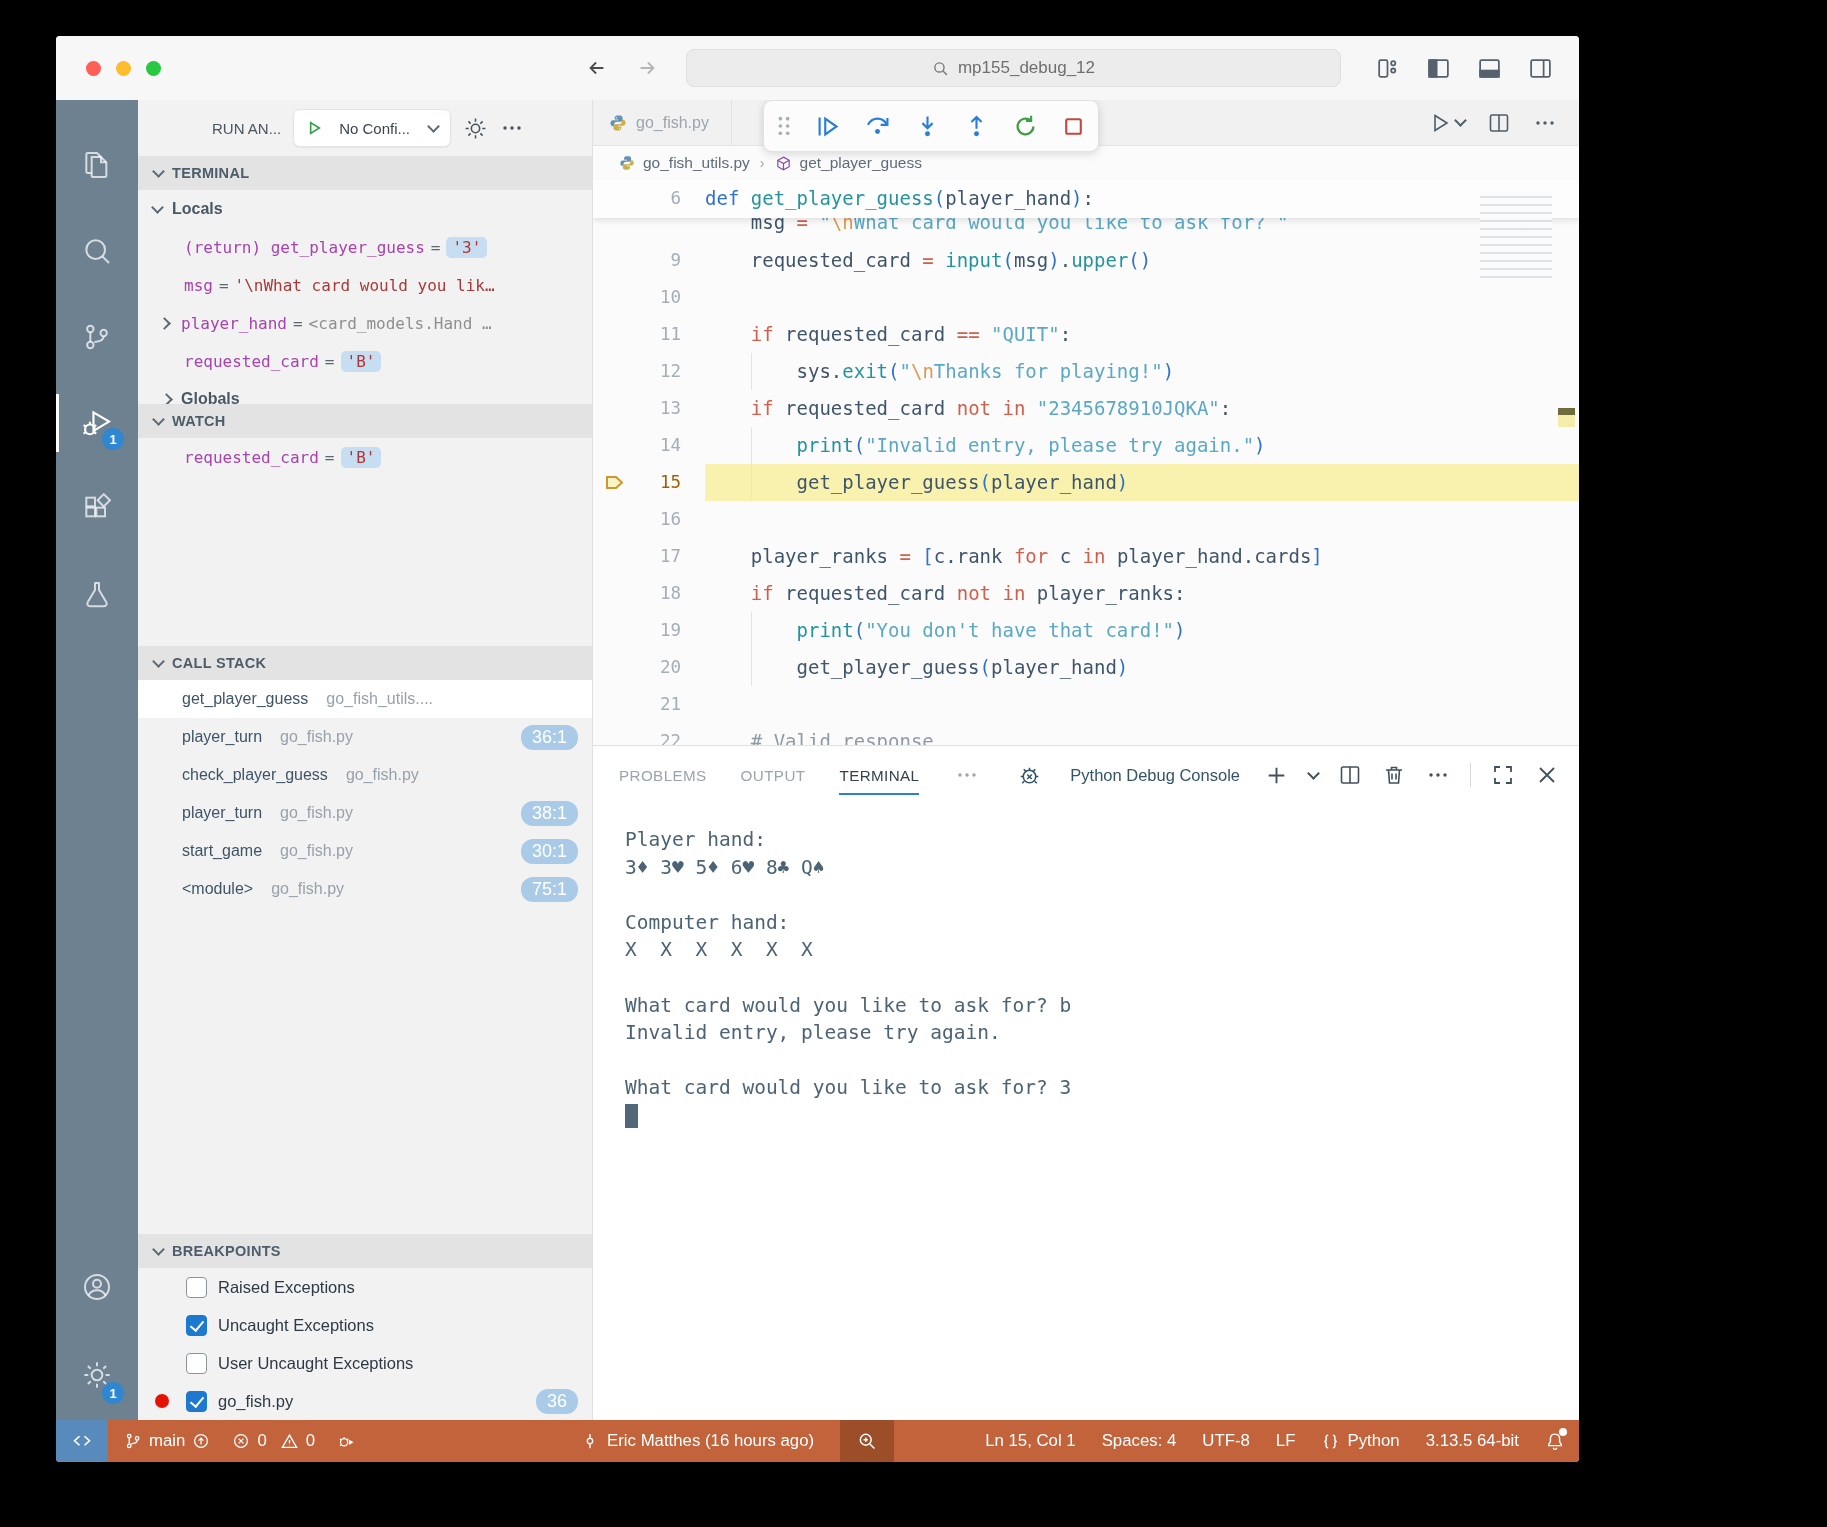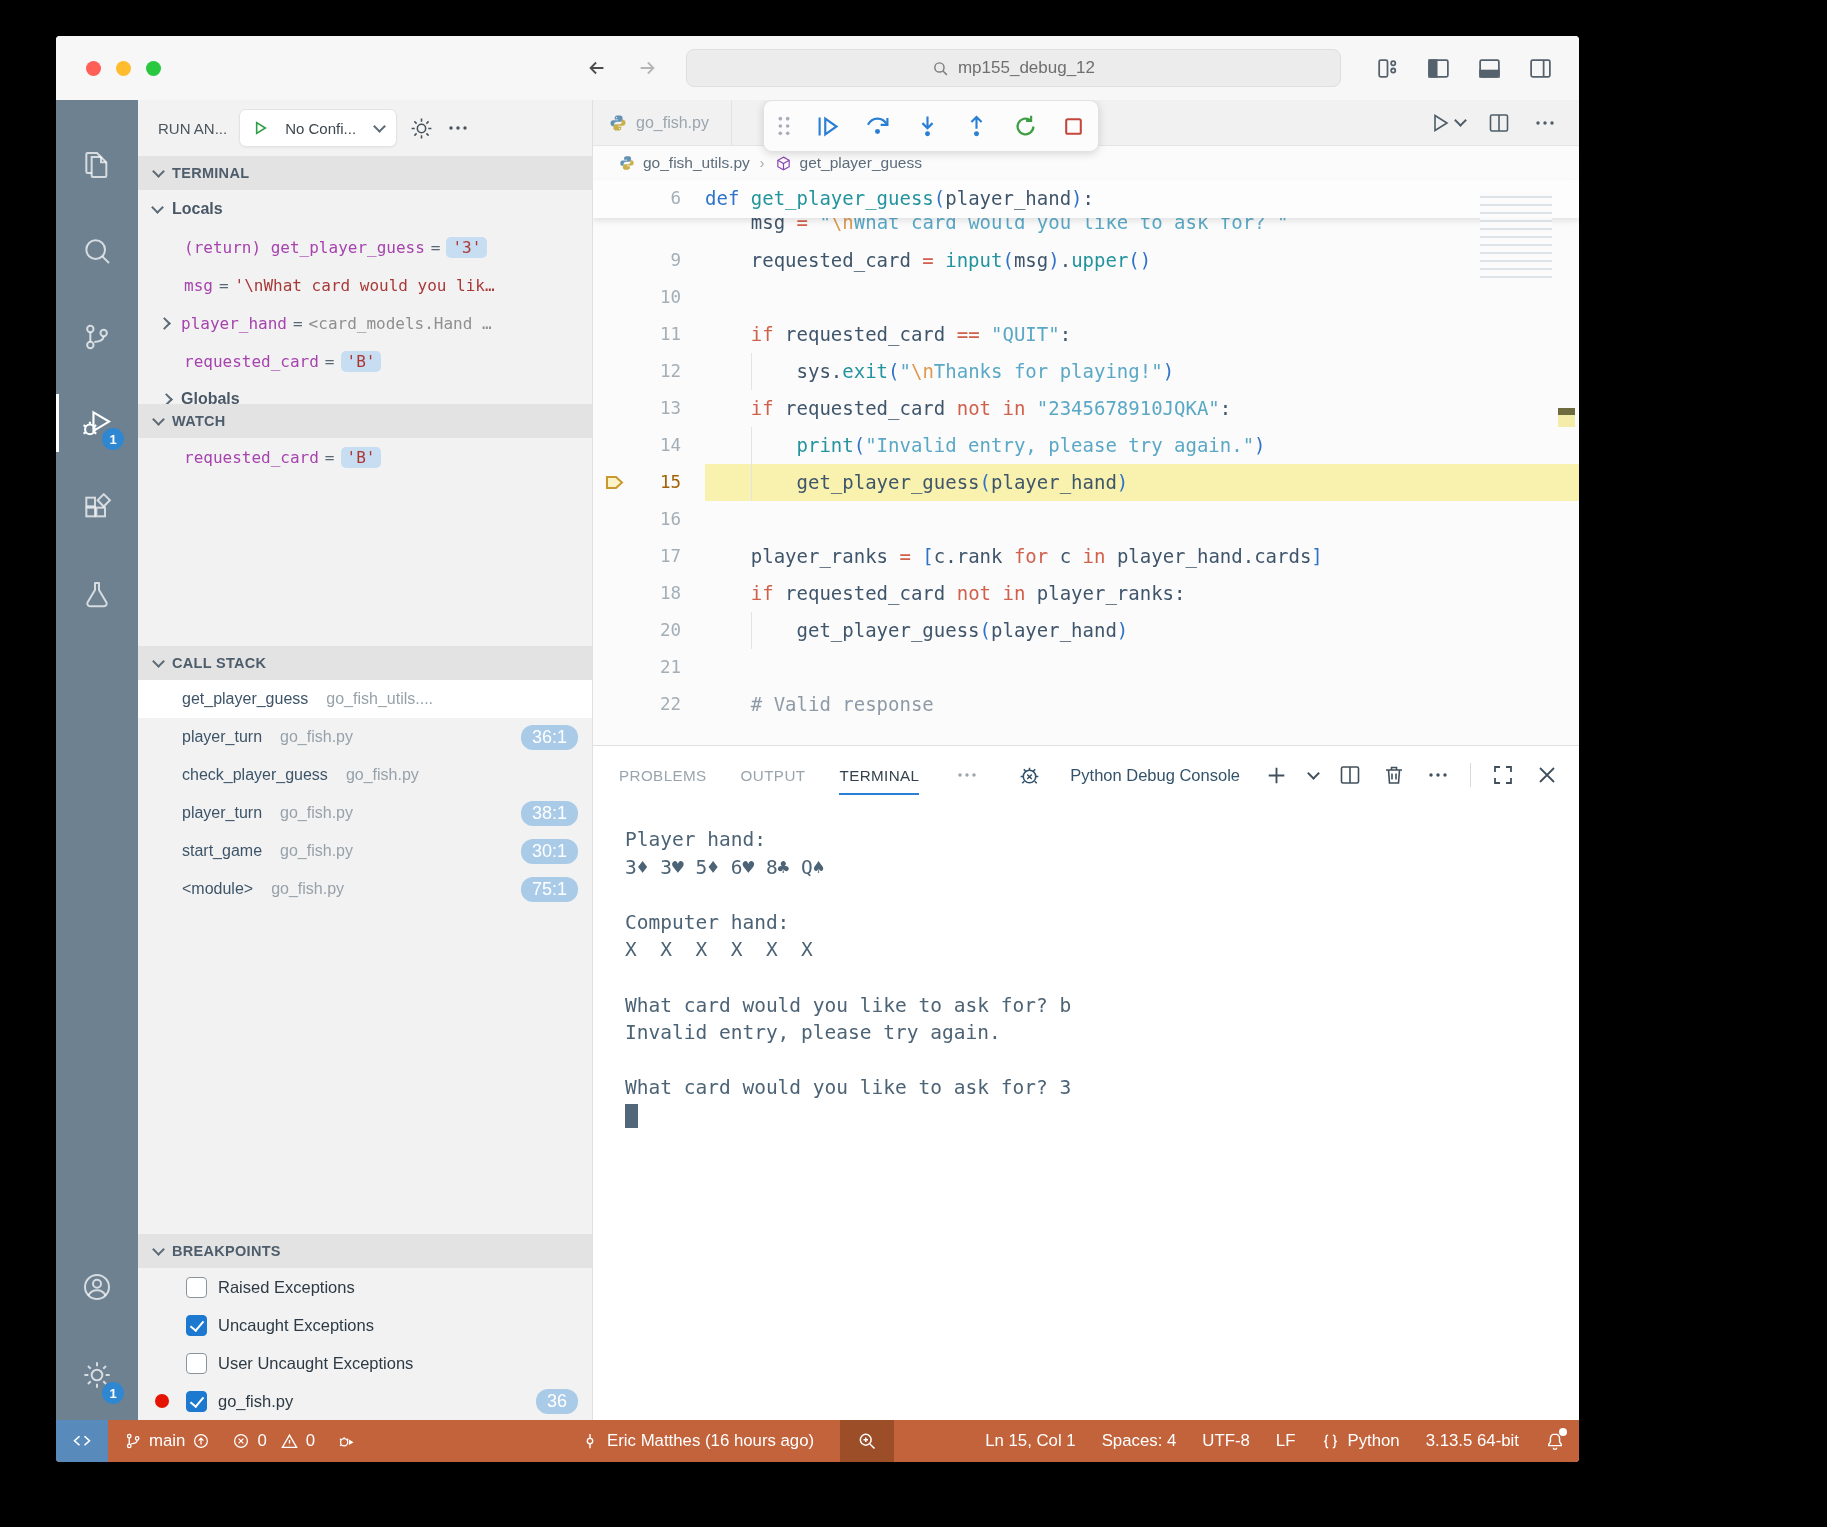--- a/index.html
+++ b/index.html
@@ -22,21 +22,21 @@
   
   .activitybar { width:82px; flex:none; background:#6d8191; display:flex; flex-direction:column; align-items:center; padding-top:22px; }
   .ab-item { width:82px; height:86px; display:flex; align-items:center; justify-content:center; position:relative; color:rgba(255,255,255,.72); }
   .ab-item.active { color:#fff; }
   .ab-item.active::before { content:""; position:absolute; left:0; top:14px; bottom:14px; width:3px; background:#fff; }
   .ab-badge { position:absolute; right:14px; bottom:16px; min-width:22px; height:22px; border-radius:11px; background:#2f86d1; color:#fff; font-size:13px; display:flex; align-items:center; justify-content:center; font-weight:bold; }
   .ab-spacer { flex:1; }
 
   
   .sidebar { width:455px; flex:none; background:#f2f2f2; border-right:1px solid #e0e0e0; display:flex; flex-direction:column; overflow:hidden; }
-  .sb-toolbar { height:56px; flex:none; display:flex; align-items:center; padding:0 14px 0 20px; gap:12px; color:#46525c; }
+  .sb-toolbar { height:56px; flex:none; display:flex; align-items:center; padding:0 14px 0 20px; gap:12px; color:#46525c;justify-content:center; }
   .sb-title { font-size:15px; color:#49555f; white-space:nowrap; }
   .cfg-pill { background:#fff; border:1px solid #e3e3e3; border-radius:7px; height:38px; display:flex; align-items:center; gap:17px; padding:0 12px; font-size:15px; color:#3c464e; box-shadow:0 1px 2px rgba(0,0,0,.05); }
   .sect-head { height:34px; flex:none; background:#e3e3e3; display:flex; align-items:center; gap:9px; padding-left:16px; font-size:14.5px; font-weight:bold; color:#4d5d6b; letter-spacing:.3px; position:relative; z-index:2; }
   .chev { width:9px; height:9px; border-right:2px solid #5c6a76; border-bottom:2px solid #5c6a76; transform:rotate(45deg); margin-top:-4px; flex:none; }
   .chev.right { transform:rotate(-45deg); margin-top:0; }
   .tree-row { height:38px; display:flex; align-items:center; font-size:16px; color:#3f556b; white-space:nowrap; overflow:hidden; }
   .tree-row .chev { border-color:#5c6a76; }
   .mono { font-family:"DejaVu Sans Mono", monospace; }
   .vname { color:#a643ae; }
   .veq { color:#5a6673; padding:0 6px 0 6px;}
@@ -465,20 +465,21 @@
             <div class="code-line"><div class="gutter"><span class="ln">11</span></div><div class="code"><span class="tk-n">    </span><span class="tk-k">if </span><span class="tk-n">requested_card </span><span class="tk-k">== </span><span class="tk-s">"QUIT"</span><span class="tk-n">:</span></div></div>
             <div class="code-line"><div class="gutter"><span class="ln">12</span></div><div class="code g1"><span class="tk-n">        sys.</span><span class="tk-f">exit</span><span class="tk-b">(</span><span class="tk-s">"</span><span class="tk-e">\n</span><span class="tk-s">Thanks for playing!"</span><span class="tk-b">)</span></div></div>
             <div class="code-line"><div class="gutter"><span class="ln">13</span></div><div class="code"><span class="tk-n">    </span><span class="tk-k">if </span><span class="tk-n">requested_card </span><span class="tk-k">not in </span><span class="tk-s">"2345678910JQKA"</span><span class="tk-n">:</span></div></div>
             <div class="code-line"><div class="gutter"><span class="ln">14</span></div><div class="code g1"><span class="tk-n">        </span><span class="tk-f">print</span><span class="tk-b">(</span><span class="tk-s">"Invalid entry, please try again."</span><span class="tk-b">)</span></div></div>
             <div class="code-line current"><div class="gutter"><svg class="exec-arrow" width="20" height="19" viewBox="0 0 20 19">
                   <path d="M2 4h9l6 5.5L11 15H2z" fill="#fdf3c8" stroke="#c9992e" stroke-width="2"></path>
                 </svg><span class="ln">15</span></div><div class="code g1"><span class="tk-n">        get_player_guess</span><span class="tk-b">(</span><span class="tk-n">player_hand</span><span class="tk-b">)</span></div></div>
             <div class="code-line"><div class="gutter"><span class="ln">16</span></div><div class="code"></div></div>
             <div class="code-line"><div class="gutter"><span class="ln">17</span></div><div class="code"><span class="tk-n">    player_ranks </span><span class="tk-k">= </span><span class="tk-b">[</span><span class="tk-n">c.rank </span><span class="tk-k">for </span><span class="tk-n">c </span><span class="tk-k">in </span><span class="tk-n">player_hand.cards</span><span class="tk-b">]</span></div></div>
             <div class="code-line"><div class="gutter"><span class="ln">18</span></div><div class="code"><span class="tk-n">    </span><span class="tk-k">if </span><span class="tk-n">requested_card </span><span class="tk-k">not in </span><span class="tk-n">player_ranks:</span></div></div>
+            <div class="code-line"><div class="gutter"><span class="ln">19</span></div><div class="code g1"><span class="tk-n">        </span><span class="tk-f">print</span><span class="tk-b">(</span><span class="tk-s">"You don't have that card!"</span><span class="tk-b">)</span></div></div>
             <div class="code-line"><div class="gutter"><span class="ln">20</span></div><div class="code g1"><span class="tk-n">        get_player_guess</span><span class="tk-b">(</span><span class="tk-n">player_hand</span><span class="tk-b">)</span></div></div>
             <div class="code-line"><div class="gutter"><span class="ln">21</span></div><div class="code"></div></div>
             <div class="code-line"><div class="gutter"><span class="ln">22</span></div><div class="code"><span class="tk-n">    </span><span class="tk-c"># Valid response</span></div></div>
           </div>
 
         <div class="minimap"></div>
         <div class="ruler">
             <div class="m1"></div>
             <div class="m2"></div>
           </div>

